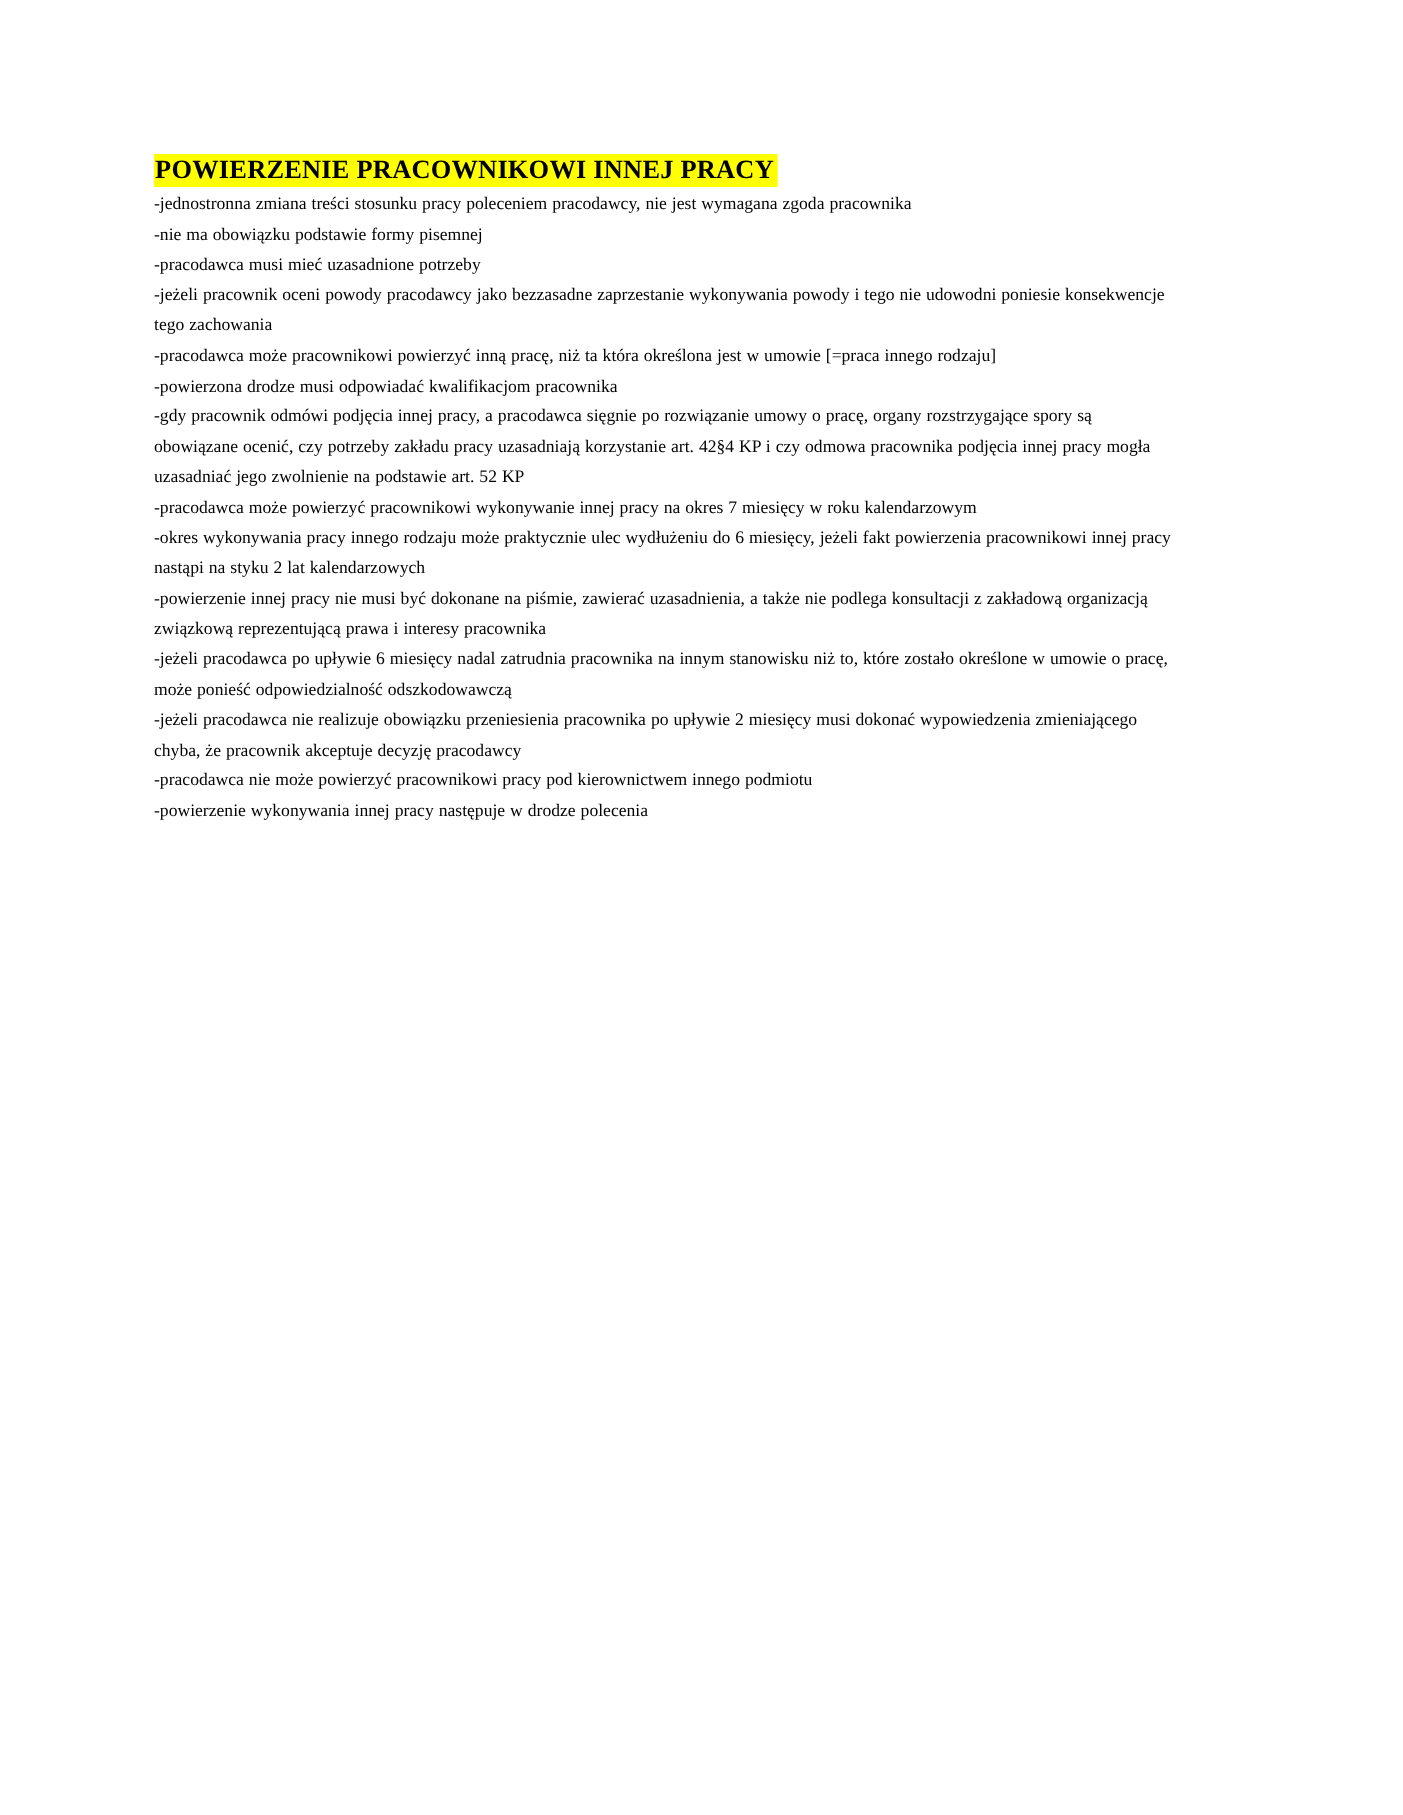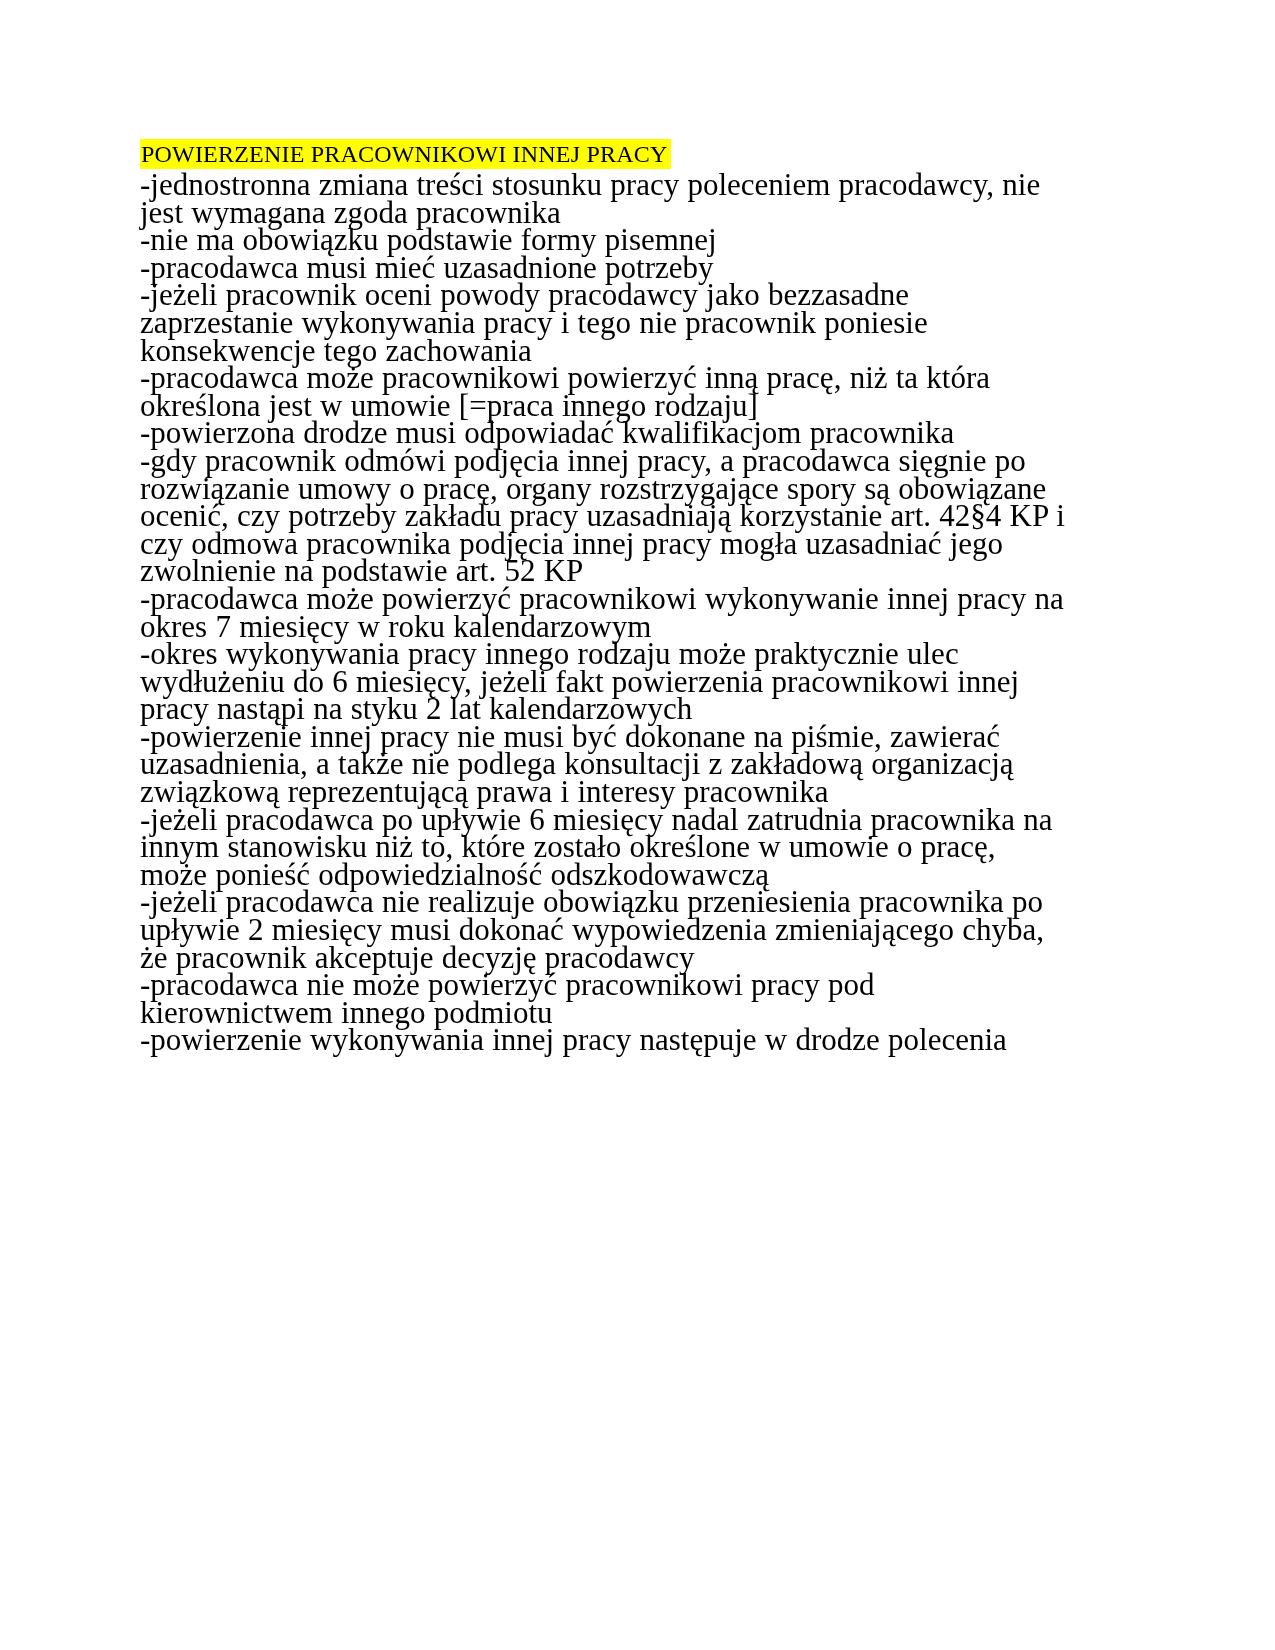--- a/index.html
+++ b/index.html
@@ -18,45 +18,45 @@
     color: #000000;
     overflow: hidden;
   }
   .title-line {
     margin: 0 0 1px 0;
     line-height: 31px;
   }
   .title-highlight {
     display: inline;
     font-size: 24px;
-    font-weight: 400;
+    font-weight: 700;
     letter-spacing: 0.2px;
     background: #ffff00;
     padding: 2px 3px 2px 1px;
   }
   .doc-body {
     width: 930px;
   }
   .doc-body .para {
     margin: 0;
-    font-size: 31px;
+    font-size: 16px;
     line-height: 27.6px;
     word-spacing: 0.5px;
   }
 </style>
 </head>
 <body>
 
 <div class="page" style="background: rgb(255, 255, 255); color: rgb(0, 0, 0);">
   <h1 class="title-line"><span class="title-highlight" style="background: rgb(255, 255, 0);">POWIERZENIE PRACOWNIKOWI INNEJ PRACY</span></h1>
   <div class="doc-body">
       <p class="para">-jednostronna zmiana treści stosunku pracy poleceniem pracodawcy, nie jest wymagana zgoda pracownika</p>
       <p class="para">-nie ma obowiązku podstawie formy pisemnej</p>
       <p class="para">-pracodawca musi mieć uzasadnione potrzeby</p>
-      <p class="para">-jeżeli pracownik oceni powody pracodawcy jako bezzasadne zaprzestanie wykonywania pracy i tego nie pracownik poniesie konsekwencje tego zachowania</p>
+      <p class="para">-jeżeli pracownik oceni powody pracodawcy jako bezzasadne zaprzestanie wykonywania powody i tego nie udowodni poniesie konsekwencje tego zachowania</p>
       <p class="para">-pracodawca może pracownikowi powierzyć inną pracę, niż ta która określona jest w umowie [=praca innego rodzaju]</p>
       <p class="para">-powierzona drodze musi odpowiadać kwalifikacjom pracownika</p>
       <p class="para">-gdy pracownik odmówi podjęcia innej pracy, a pracodawca sięgnie po rozwiązanie umowy o pracę, organy rozstrzygające spory są obowiązane ocenić, czy potrzeby zakładu pracy uzasadniają korzystanie art. 42§4 KP i czy odmowa pracownika podjęcia innej pracy mogła uzasadniać jego zwolnienie na podstawie art. 52 KP</p>
       <p class="para">-pracodawca może powierzyć pracownikowi wykonywanie innej pracy na okres 7 miesięcy w roku kalendarzowym</p>
       <p class="para">-okres wykonywania pracy innego rodzaju może praktycznie ulec wydłużeniu do 6 miesięcy, jeżeli fakt powierzenia pracownikowi innej pracy nastąpi na styku 2 lat kalendarzowych</p>
       <p class="para">-powierzenie innej pracy nie musi być dokonane na piśmie, zawierać uzasadnienia, a także nie podlega konsultacji z zakładową organizacją związkową reprezentującą prawa i interesy pracownika</p>
       <p class="para">-jeżeli pracodawca po upływie 6 miesięcy nadal zatrudnia pracownika na innym stanowisku niż to, które zostało określone w umowie o pracę, może ponieść odpowiedzialność odszkodowawczą</p>
       <p class="para">-jeżeli pracodawca nie realizuje obowiązku przeniesienia pracownika po upływie 2 miesięcy musi dokonać wypowiedzenia zmieniającego chyba, że pracownik akceptuje decyzję pracodawcy</p>
       <p class="para">-pracodawca nie może powierzyć pracownikowi pracy pod kierownictwem innego podmiotu</p>
       <p class="para">-powierzenie wykonywania innej pracy następuje w drodze polecenia</p>

